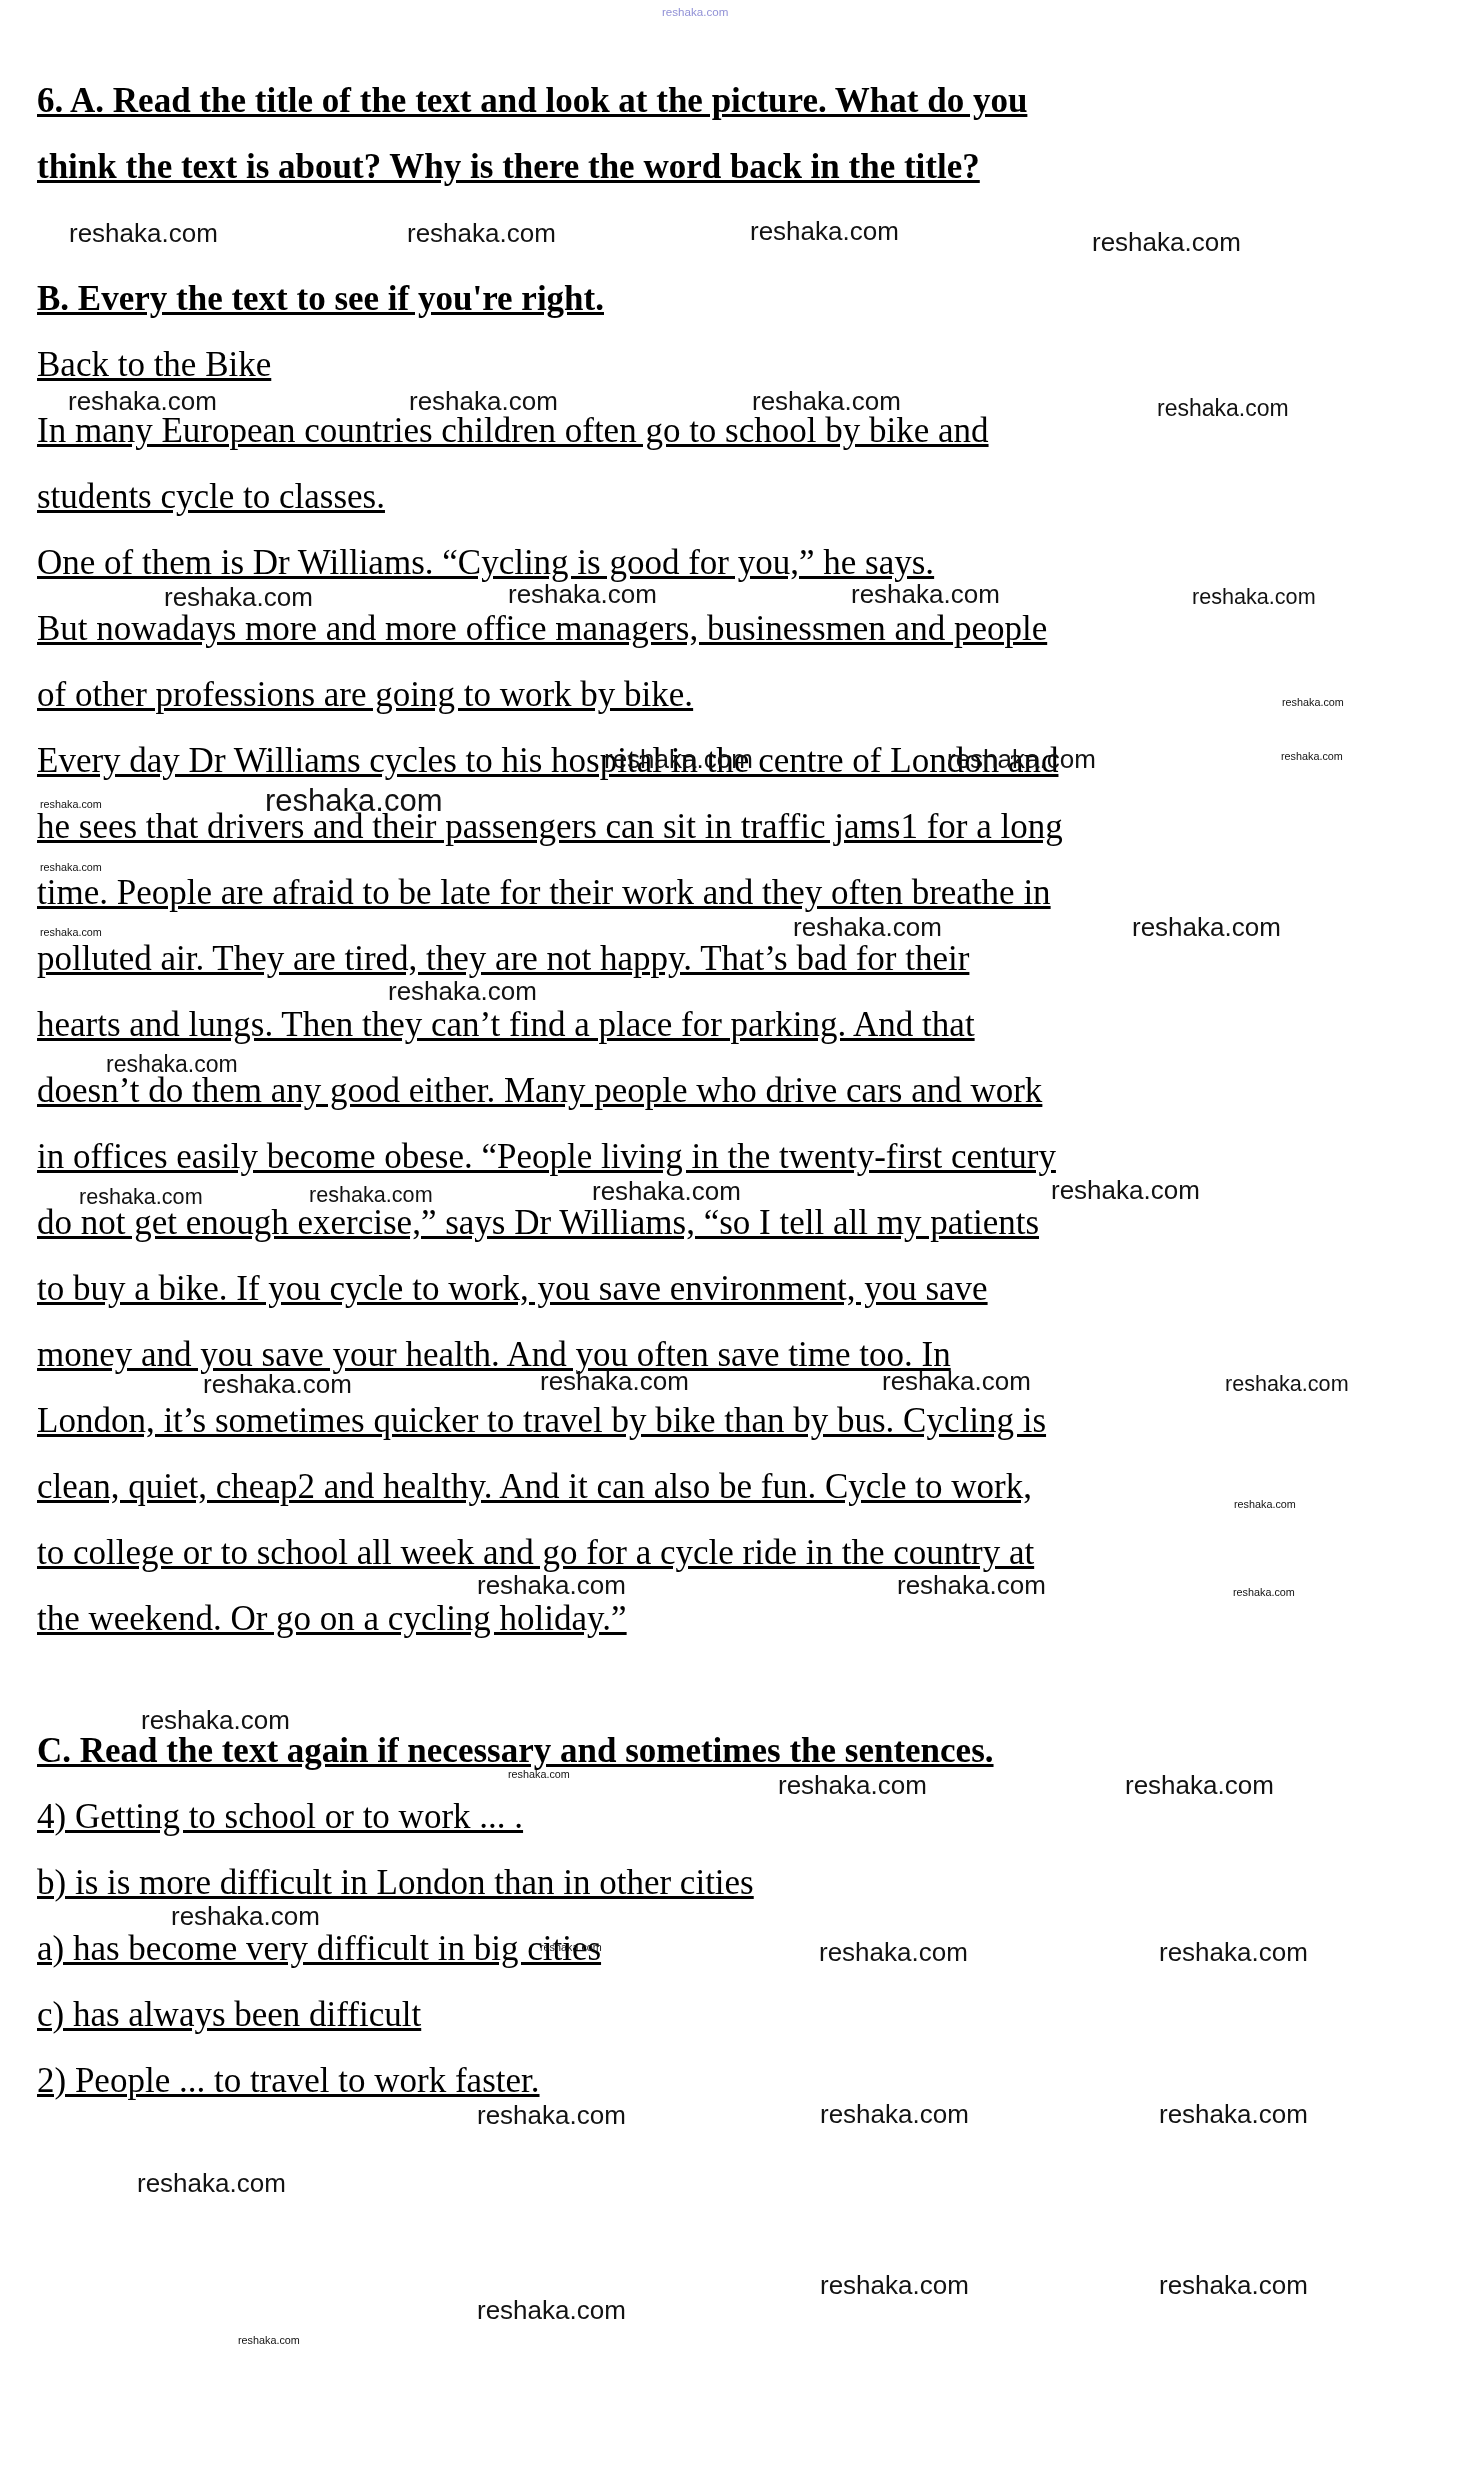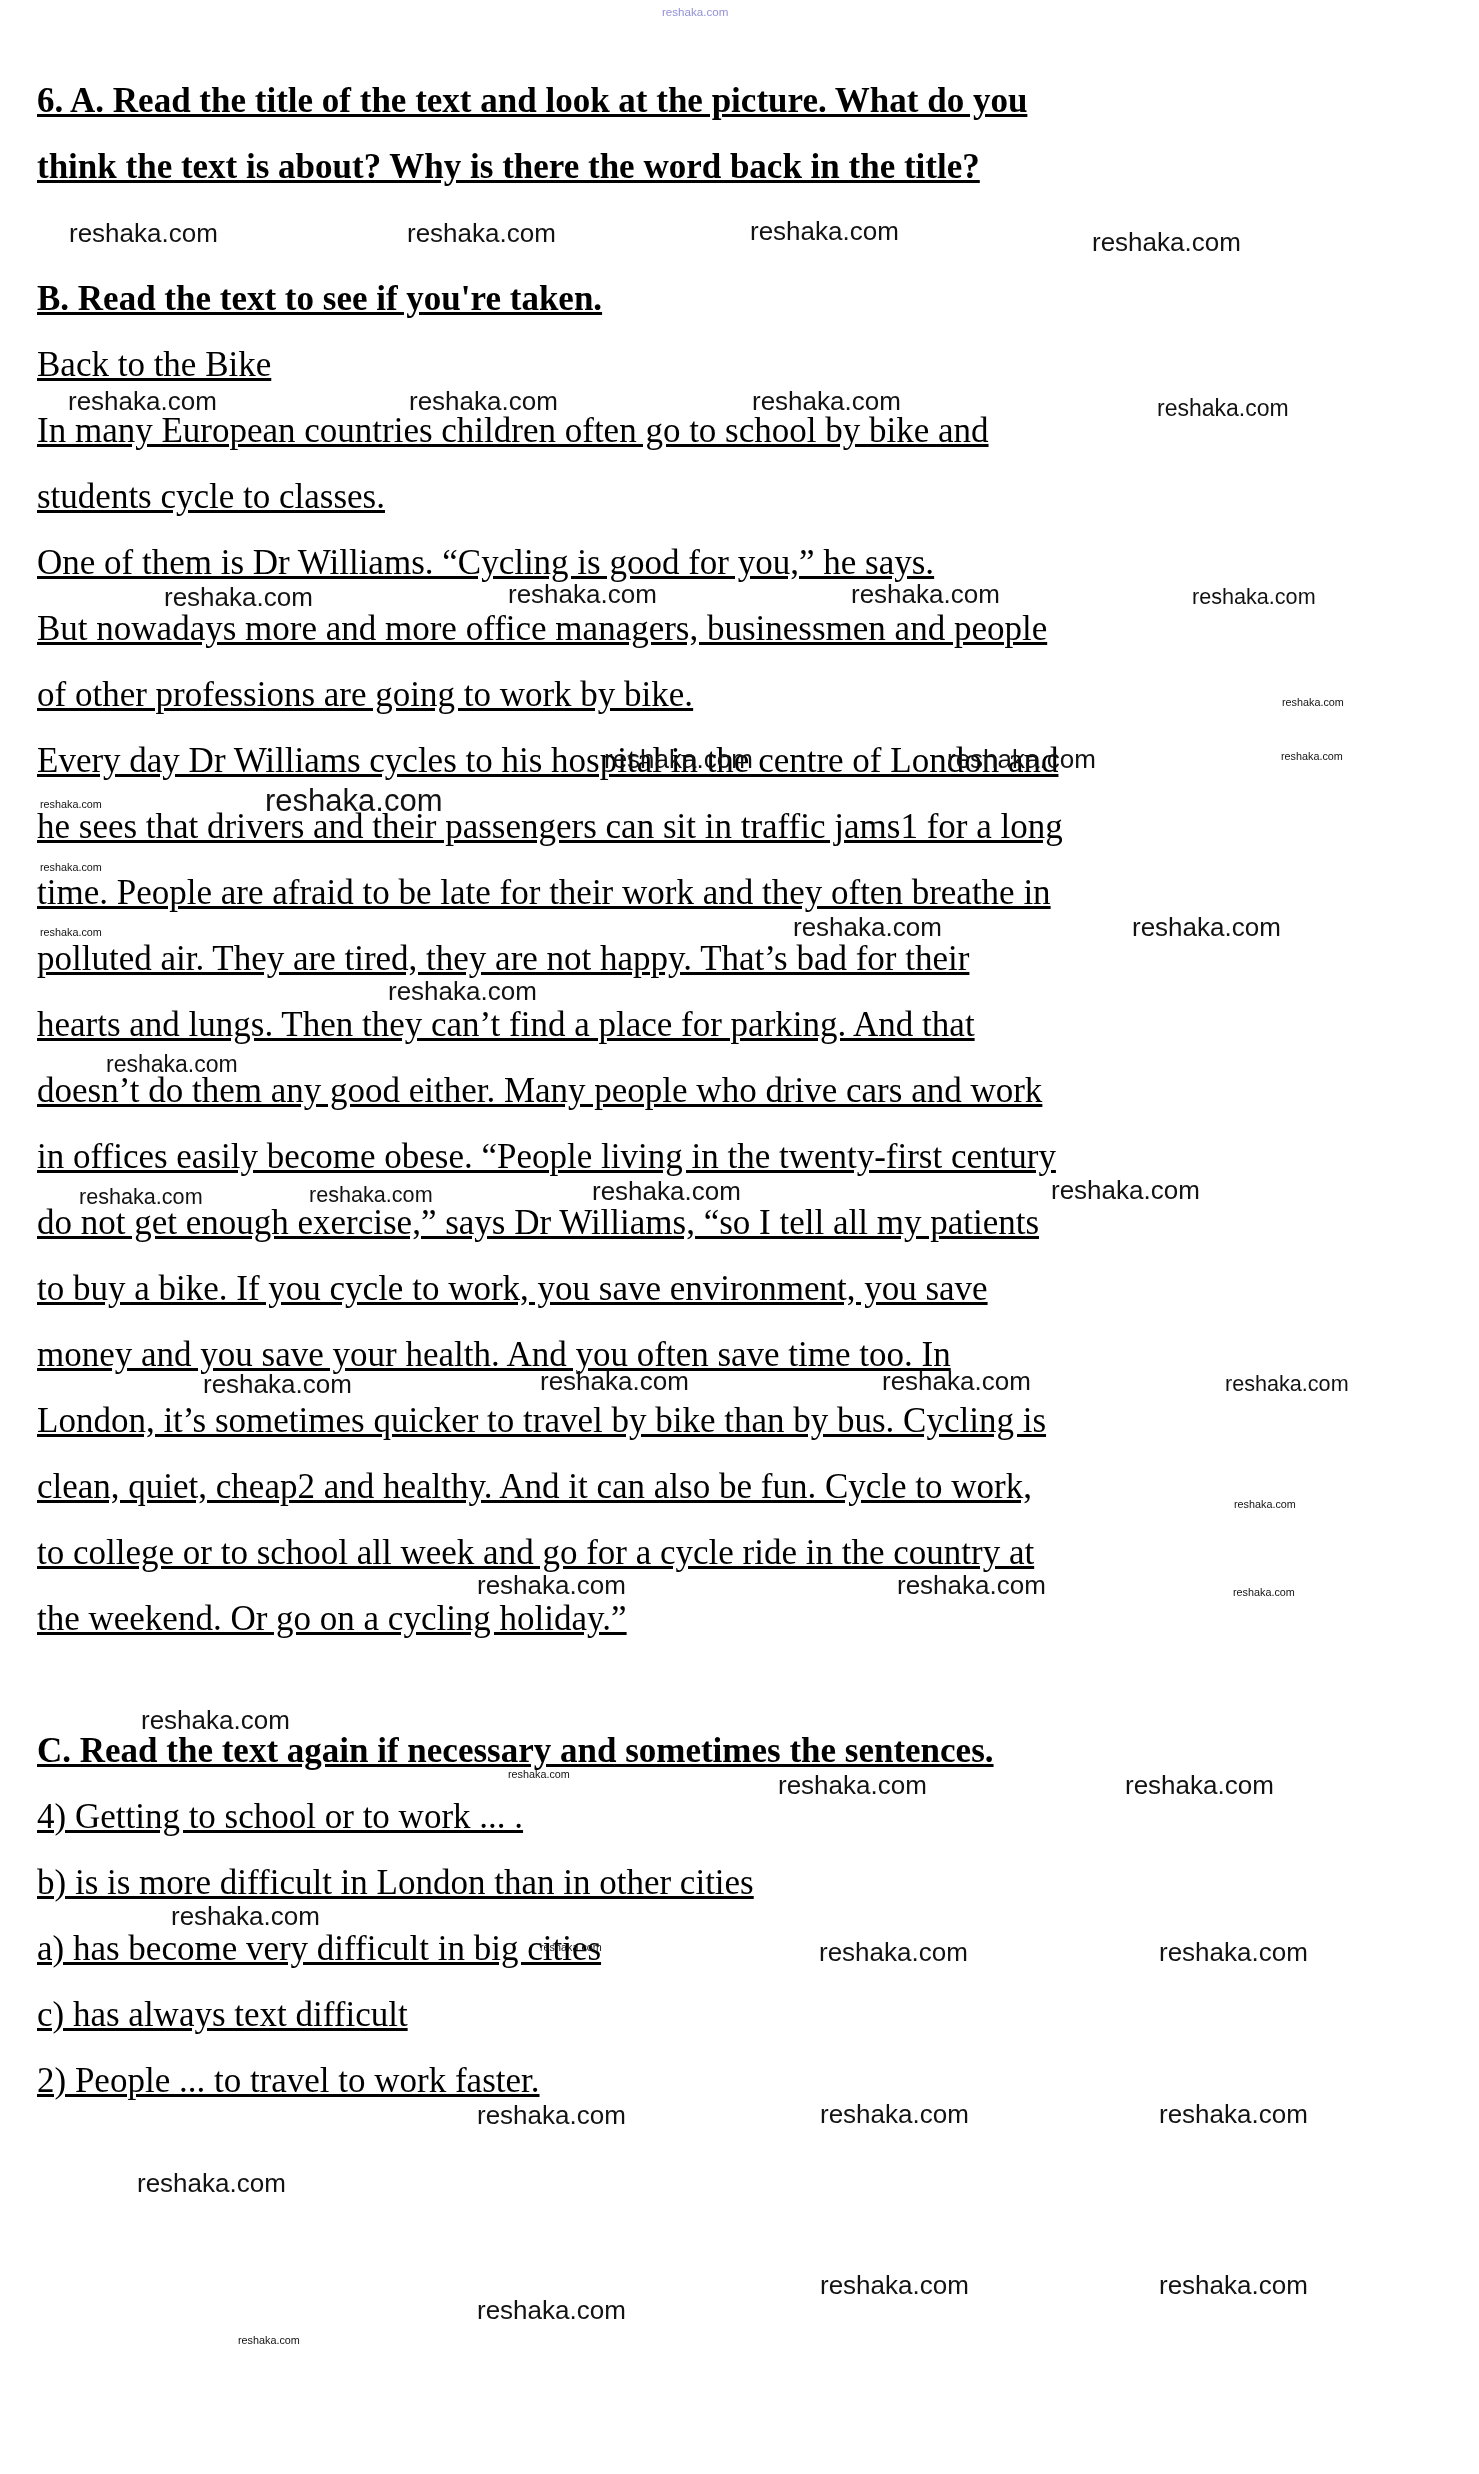--- a/index.html
+++ b/index.html
@@ -58,21 +58,21 @@
   }
 </style>
 </head>
 <body>
 
 <div class="page">
 
   <div class="content">
     <h2 class="heading">6. A. Read the title of the text and look at the picture. What do you
 think the text is about? Why is there the word back in the title?</h2>
-    <h2 class="heading mt">B. Read the text to see if you're taken.</h2>
+    <h2 class="heading mt">B. Every the text to see if you're right.</h2>
     <p class="text-title">Back to the Bike</p>
     <p class="para">In many European countries children often go to school by bike and
 students cycle to classes.</p>
     <p class="para">One of them is Dr Williams. “Cycling is good for you,” he says.</p>
     <p class="para">But nowadays more and more office managers, businessmen and people
 of other professions are going to work by bike.</p>
     <p class="para">Every day Dr Williams cycles to his hospital in the centre of London and
 he sees that drivers and their passengers can sit in traffic jams1 for a long
 time. People are afraid to be late for their work and they often breathe in
 polluted air. They are tired, they are not happy. That’s bad for their
@@ -83,21 +83,21 @@
 to buy a bike. If you cycle to work, you save environment, you save
 money and you save your health. And you often save time too. In
 London, it’s sometimes quicker to travel by bike than by bus. Cycling is
 clean, quiet, cheap2 and healthy. And it can also be fun. Cycle to work,
 to college or to school all week and go for a cycle ride in the country at
 the weekend. Or go on a cycling holiday.”</p>
     <h2 class="heading mt">C. Read the text again if necessary and sometimes the sentences.</h2>
     <p class="item">4) Getting to school or to work ... .</p>
     <p class="item">b) is is more difficult in London than in other cities</p>
     <p class="item">a) has become very difficult in big cities</p>
-    <p class="item">c) has always text difficult</p>
+    <p class="item">c) has always been difficult</p>
     <p class="item">2) People ... to travel to work faster.</p>
   </div>
 
   <div class="wm-layer">
       <span class="wm" style="left: 662px; top: 1.5px; font-size: 11.6px; color: rgb(145, 145, 214);">reshaka.com</span>
       <span class="wm" style="left: 69px; top: 216px; font-size: 26px;">reshaka.com</span>
       <span class="wm" style="left: 407px; top: 216px; font-size: 26px;">reshaka.com</span>
       <span class="wm" style="left: 750px; top: 214px; font-size: 26px;">reshaka.com</span>
       <span class="wm" style="left: 1092px; top: 225px; font-size: 26px;">reshaka.com</span>
       <span class="wm" style="left: 68px; top: 384px; font-size: 26px;">reshaka.com</span>

